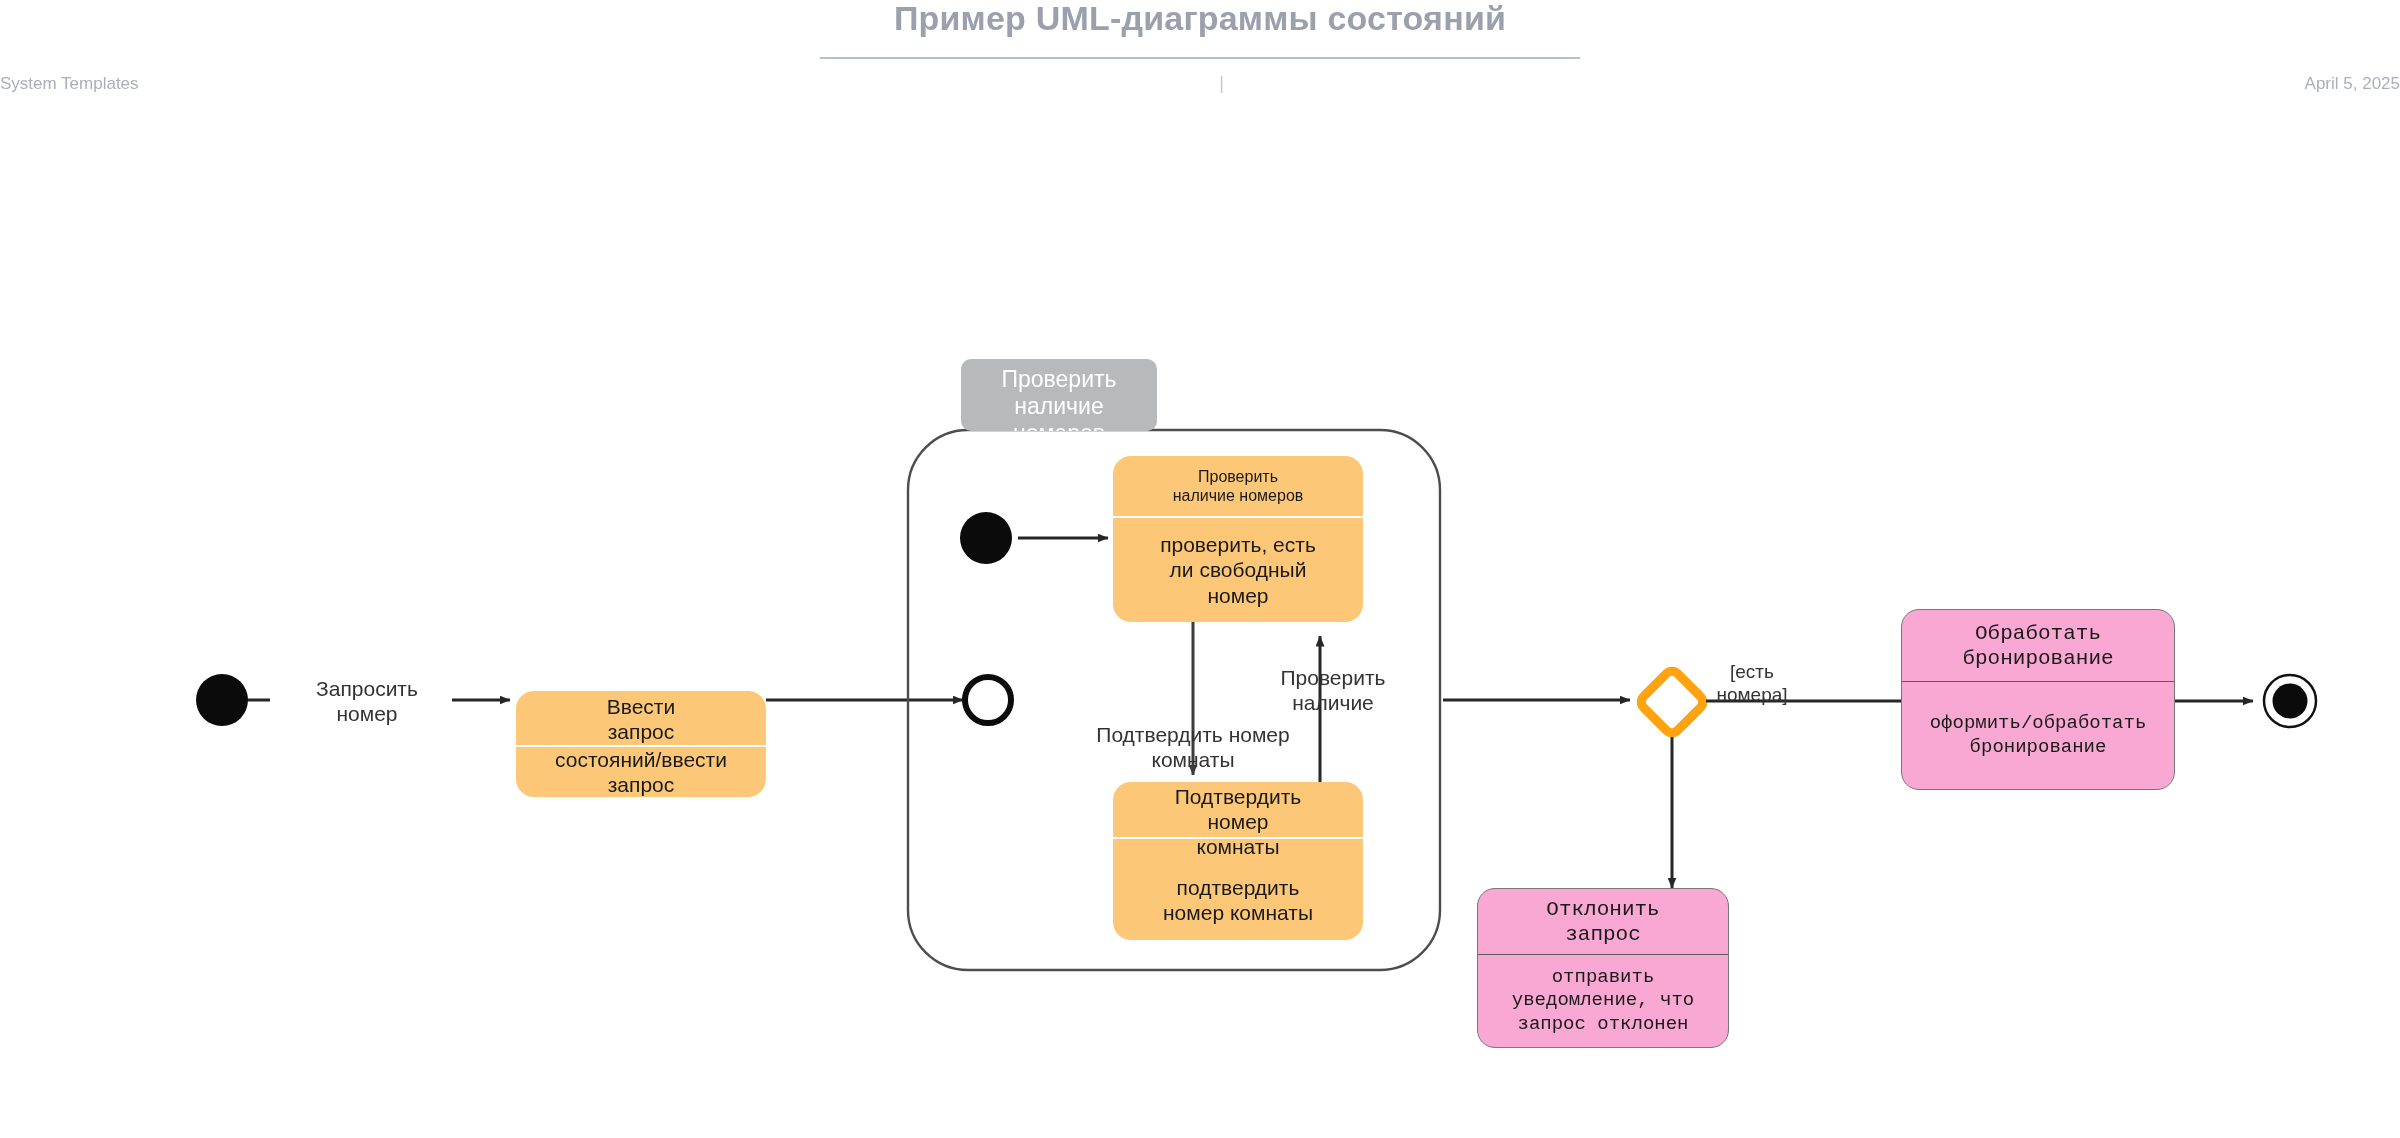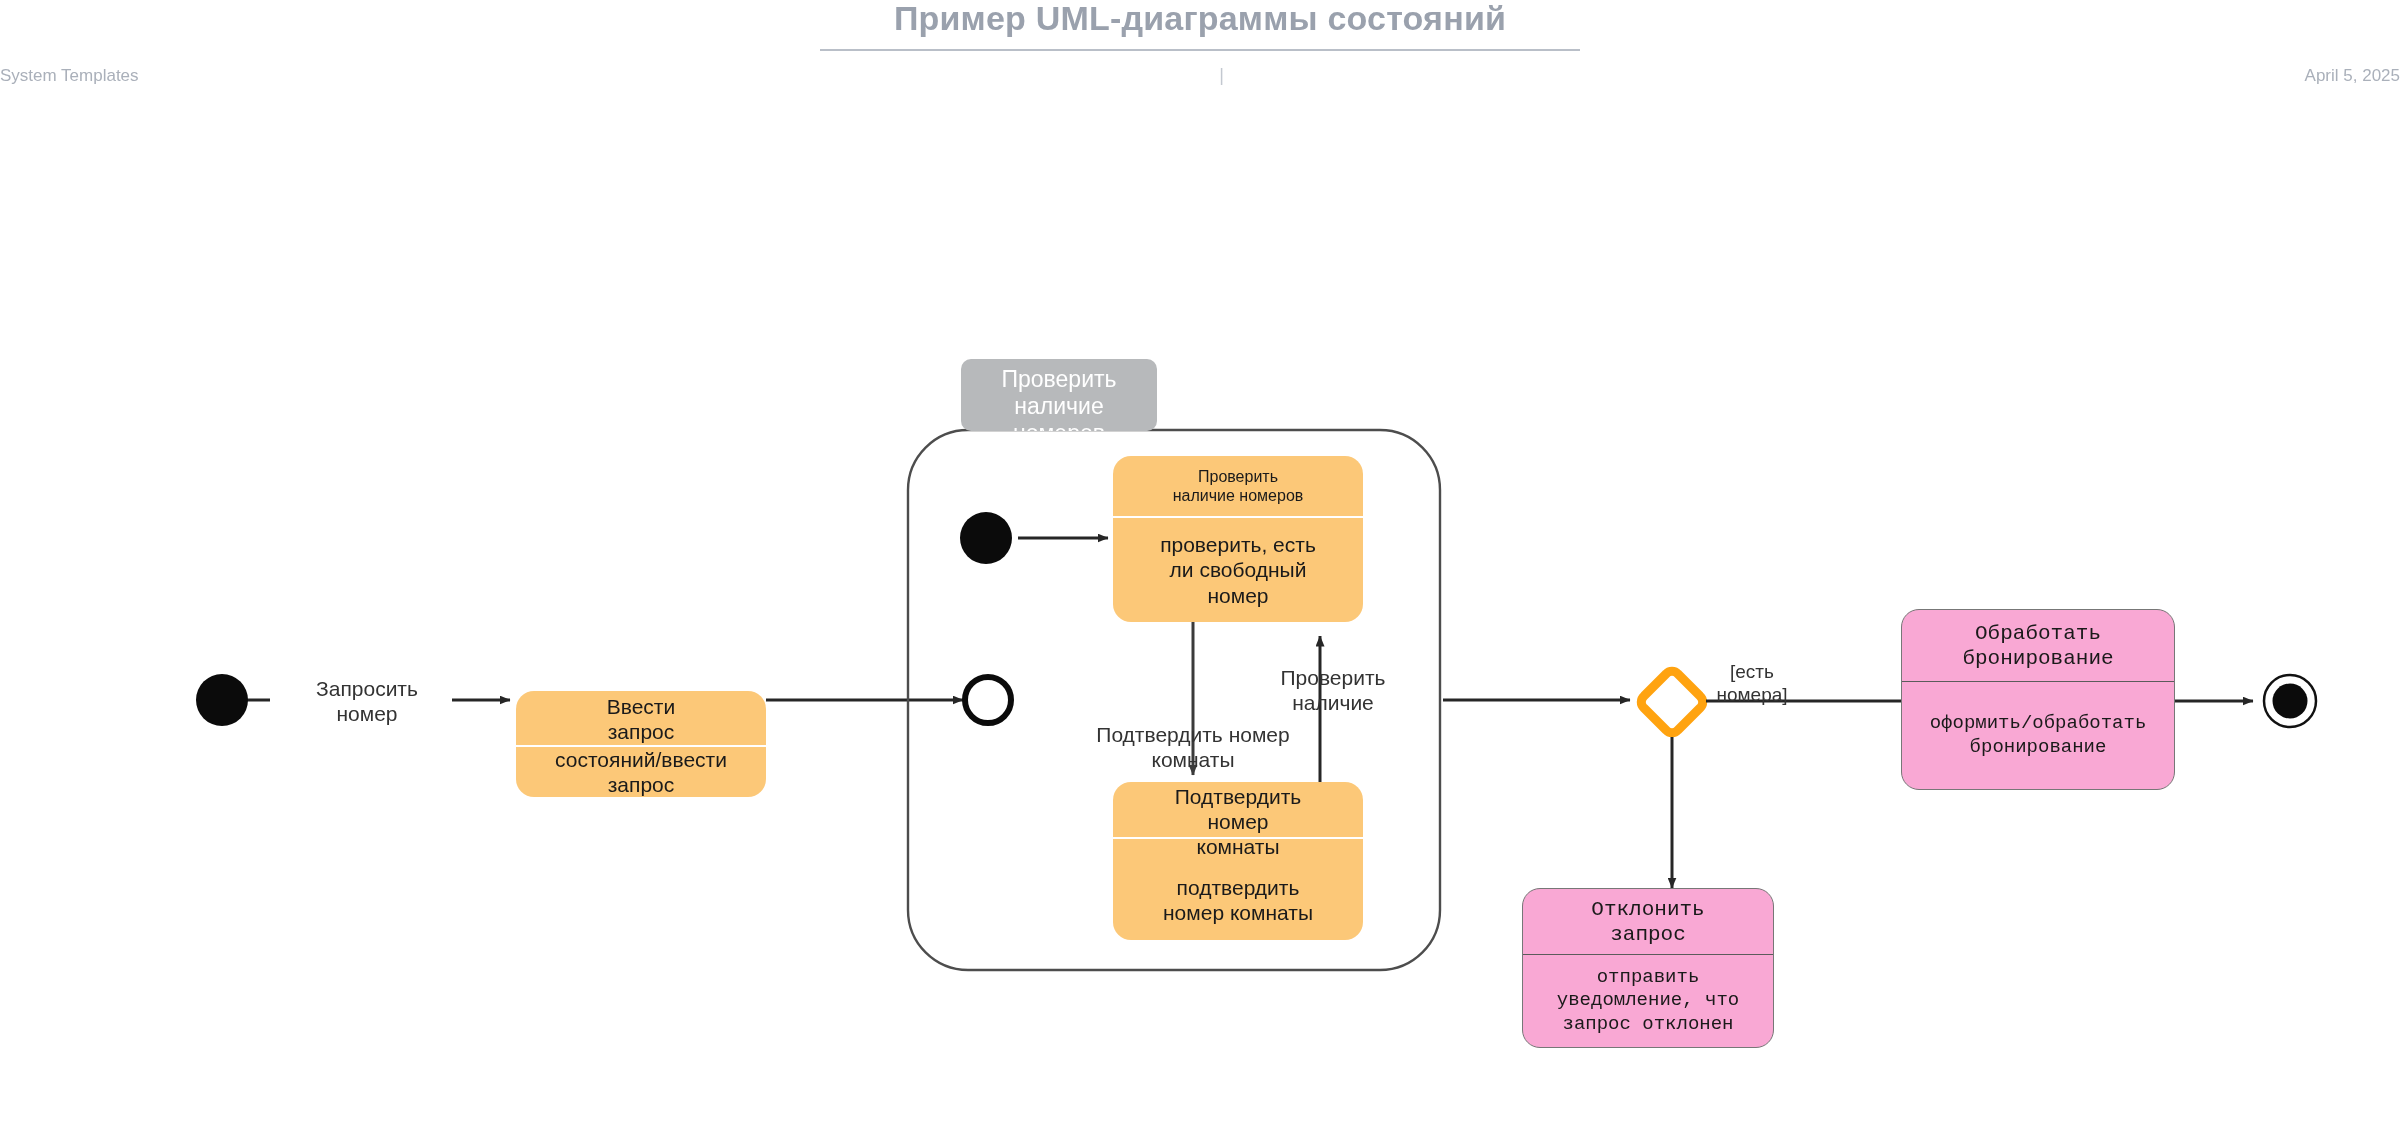--- a/index.html
+++ b/index.html
@@ -9,21 +9,21 @@
     font-family:"Liberation Sans","DejaVu Sans",sans-serif;
     color:#1a1a1a;overflow:hidden;position:relative;
   }
   #page{position:relative;width:2400px;height:1138px;background:#fff;}
 
   
   .header{position:absolute;left:0;top:0;width:2400px;text-align:center;}
   .doc-title{
     font-size:34px;font-weight:bold;color:#9aa1ad;
     letter-spacing:.2px;line-height:1.1;
-    padding-bottom:12px;margin:0 auto;
+    padding-bottom:20px;margin:0 auto;
     width:760px;border-bottom:2px solid #b9bfc8;
   }
   .doc-sub{
     margin-top:14px;font-size:17px;color:#aab0ba;font-weight:normal;
     display:flex;justify-content:space-between;align-items:center;gap:14px;
   }
   .doc-sub .sep{color:#c3c8d0;font-size:18px;}
 
   
   svg.canvas{position:absolute;left:0;top:0;width:2400px;height:1138px;}
@@ -161,21 +161,21 @@
   </div>
 
   <div class="node state s-cream" style="left:1901px;top:609px;width:274px;height:181px;">
     <div class="title" style="height: 68px; font-size: 21px; padding-top: 3px; white-space: pre-line;">Обработать
 бронирование</div>
     <div class="divider dark"></div>
     <div class="body" style="flex: 1 1 0%; font-size: 19px; white-space: pre-line;">оформить/обработать
 бронирование</div>
   </div>
 
-  <div class="node state s-cream" style="left:1522px;top:888px;width:252px;height:160px;">
+  <div class="node state s-cream" style="left:1477px;top:888px;width:252px;height:160px;">
     <div class="title" style="height: 62px; font-size: 21px; padding-top: 3px; white-space: pre-line;">Отклонить
 запрос</div>
     <div class="divider dark"></div>
     <div class="body" style="flex: 1 1 0%; font-size: 19px; white-space: pre-line;">отправить
 уведомление, что
 запрос отклонен</div>
   </div>
 
   <div class="lbl" style="left: 282px; top: 676px; width: 170px; font-size: 21px; white-space: pre-line;">Запросить
 номер</div>

